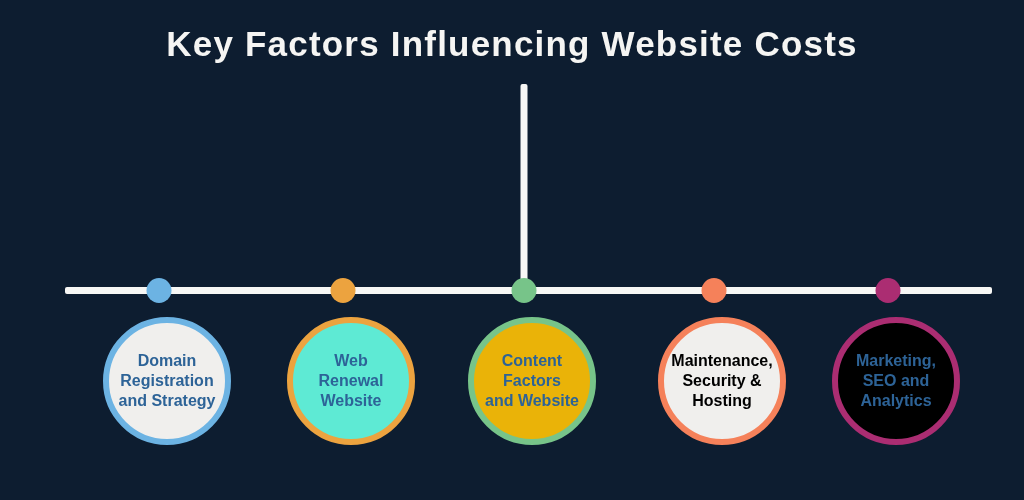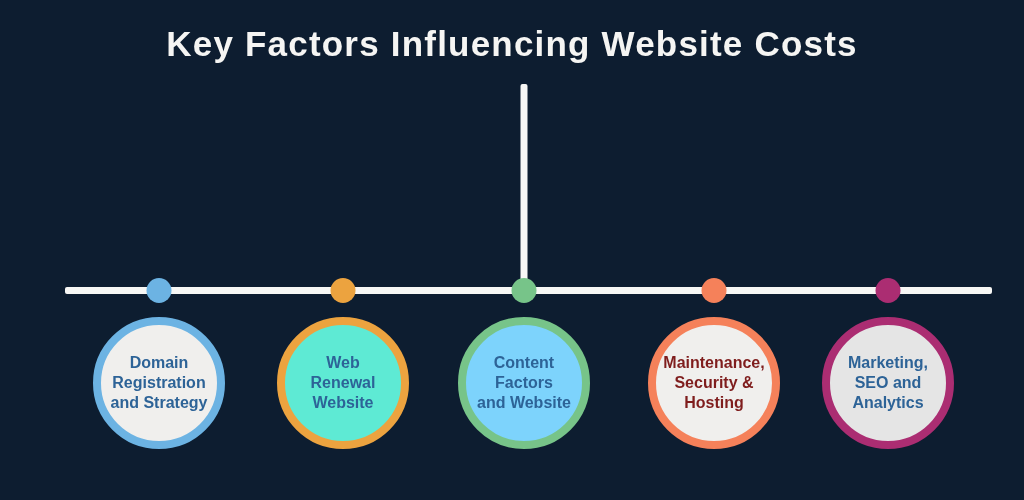--- a/index.html
+++ b/index.html
@@ -55,25 +55,25 @@
     top: 278px;
     left: 0;
     width: 25px;
     height: 25px;
     border-radius: 50%;
     transform: translateX(-50%);
   }
   .bubble {
     position: absolute;
     top: 317px;
-    left: 0;
+    left: 8px;
     transform: translateX(-50%);
     width: 116px;
     height: 116px;
-    border: 8px solid #ec4899;
+    border: 6px solid #ec4899;
     border-radius: 50%;
     background: #f0efed;
     display: flex;
     align-items: center;
     justify-content: center;
   }
   .label {
     text-align: center;
     font-size: 16px;
     font-weight: bold;
@@ -115,43 +115,43 @@
       <div class="label" style="color: rgb(45, 99, 151);">
         <span>Web</span>
         <span>Renewal</span>
         <span>Website</span>
       </div>
     </div>
   </div>
 
   <div class="factor factor-3">
     <div class="dot" style="background-color: rgb(119, 196, 137);"></div>
-    <div class="bubble" style="border-color: rgb(119, 196, 137); background-color: #7dd3fc;">
+    <div class="bubble" style="border-color: rgb(119, 196, 137); background-color: #eab308;">
       <div class="label" style="color: rgb(45, 99, 151);">
         <span>Content</span>
         <span>Factors</span>
         <span>and Website</span>
       </div>
     </div>
   </div>
 
   <div class="factor factor-4">
     <div class="dot" style="background-color: rgb(245, 129, 90);"></div>
     <div class="bubble" style="border-color: rgb(245, 129, 90); background-color: rgb(240, 239, 237);">
-      <div class="label" style="color: #7f1d1d;">
+      <div class="label" style="color: #000000;">
         <span>Maintenance,</span>
         <span>Security &amp;</span>
         <span>Hosting</span>
       </div>
     </div>
   </div>
 
   <div class="factor factor-5">
     <div class="dot" style="background-color: rgb(171, 45, 114);"></div>
-    <div class="bubble" style="border-color: rgb(171, 45, 114); background-color: #e5e5e5;">
+    <div class="bubble" style="border-color: rgb(171, 45, 114); background-color: #000000;">
       <div class="label" style="color: rgb(45, 99, 151);">
         <span>Marketing,</span>
         <span>SEO and</span>
         <span>Analytics</span>
       </div>
     </div>
   </div>
 
 </div>
 

